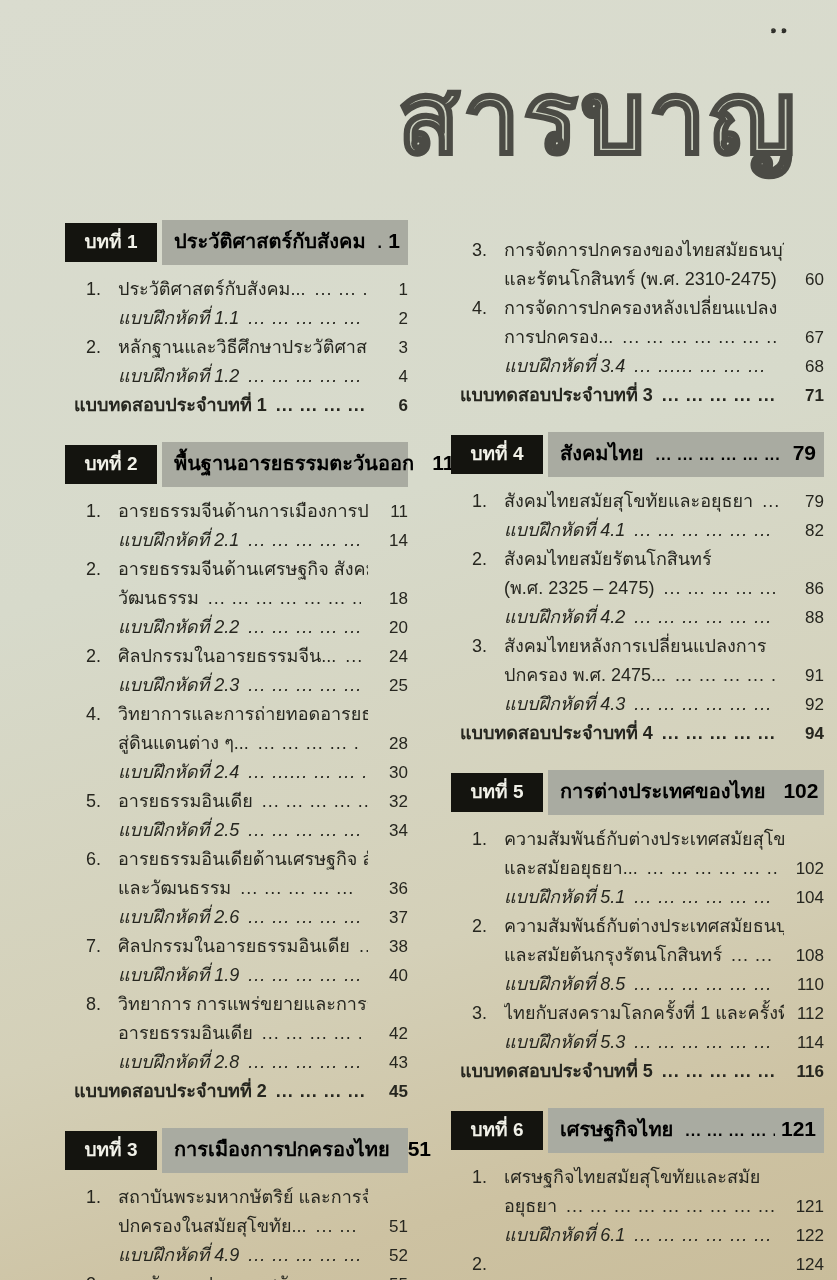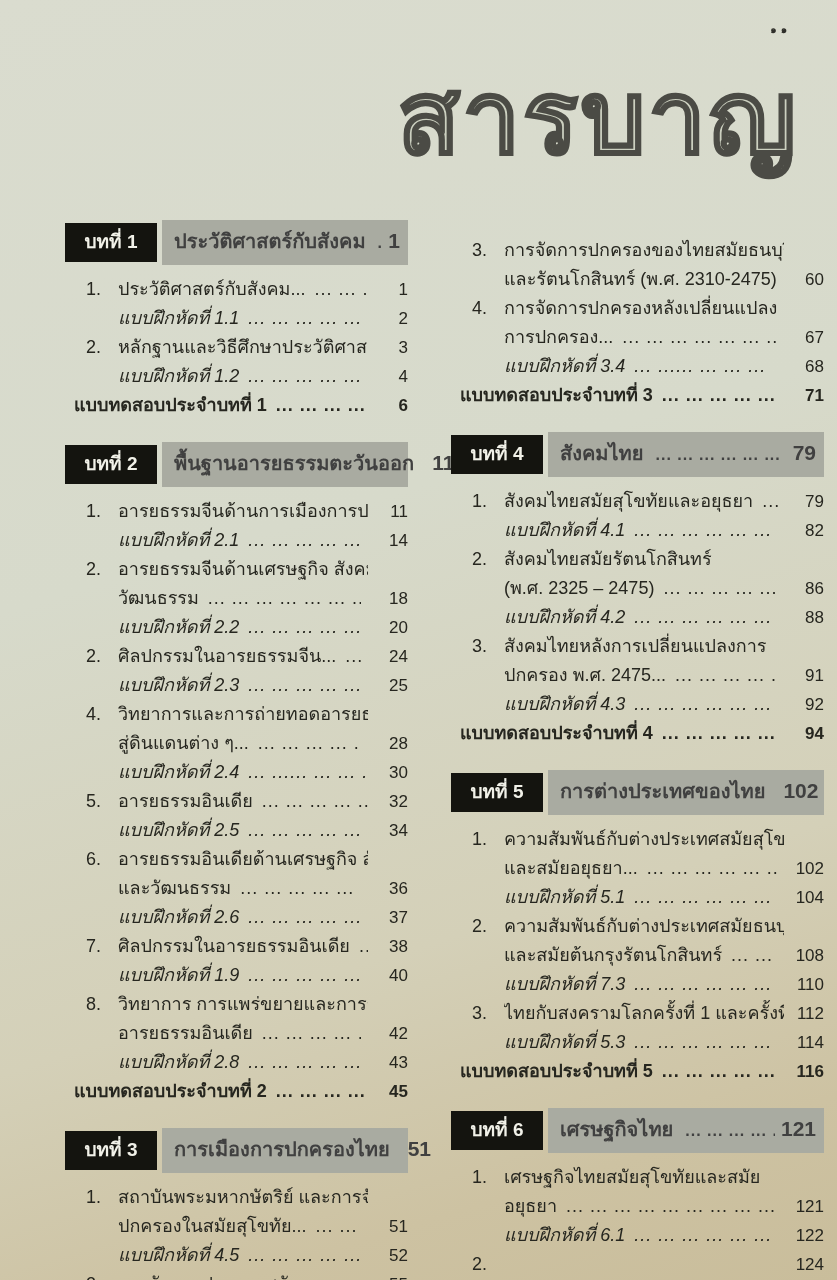--- a/index.html
+++ b/index.html
@@ -22,21 +22,21 @@
   .col{display:block;}
   .col.c0{width:360px;}
   .col.c1{width:390px;padding-top:16px;}
   .sec{margin-bottom:22px;}
   .chap{display:flex;align-items:center;margin:0 0 10px 17px;justify-content:flex-end;}
   .chap .lbl{
     background:#14140f;color:#f1f1e8;font-weight:700;font-size:19px;
     padding:8px 8px 10px 8px;min-width:76px;text-align:center;flex:none;line-height:1.15;
   }
   .chap .bar{
-    flex:1;margin-left:5px;background:#a9aba1;color:#404040;
+    flex:1;margin-left:5px;background:#a9aba1;color:#000000;
     display:flex;align-items:baseline;padding:5px 8px 8px 12px;min-width:0;
   }
   .chap .bar .t{font-weight:700;font-size:20px;white-space:nowrap;}
   .chap .bar .dots{flex:1;margin-left:12px;font-weight:700;font-size:16px;
     white-space:nowrap;overflow:hidden;}
   .chap .bar .pg{font-weight:700;font-size:21px;margin-left:6px;flex:none;}
   .row{display:flex;align-items:baseline;line-height:29px;font-size:18px;}
   .row .no{width:32px;flex:none;}
   .row .txt{flex:1;min-width:0;white-space:nowrap;overflow:hidden;}
   .row .pg{width:40px;text-align:right;flex:none;font-size:17px;}
@@ -201,21 +201,21 @@
           <div class="row item">
             <span class="no">1.</span>
             <span class="txt"><span class="tt">สถาบันพระมหากษัตริย์ และการจัดการ</span></span>
             <span class="pg"></span>
           </div>
           <div class="row cont">
             <span class="txt"><span class="tt">ปกครองในสมัยสุโขทัย...</span><span class="dots">... ... ... ...</span></span>
             <span class="pg">51</span>
           </div>
           <div class="row exercise">
-            <span class="txt"><span class="tt">แบบฝึกหัดที่ 4.5</span><span class="dots">... ... ... ... ... ...</span></span>
+            <span class="txt"><span class="tt">แบบฝึกหัดที่ 4.9</span><span class="dots">... ... ... ... ... ...</span></span>
             <span class="pg">52</span>
           </div>
           <div class="row item">
             <span class="no">2.</span>
             <span class="txt"><span class="tt">การจัดการปกครองสมัยอยุธยา</span><span class="dots">... ...</span></span>
             <span class="pg">55</span>
           </div>
         </section>
       </div>
     <div class="col c1">
@@ -321,21 +321,21 @@
           <div class="row item">
             <span class="no">2.</span>
             <span class="txt"><span class="tt">ความสัมพันธ์กับต่างประเทศสมัยธนบุรี</span></span>
             <span class="pg"></span>
           </div>
           <div class="row cont">
             <span class="txt"><span class="tt">และสมัยต้นกรุงรัตนโกสินทร์</span><span class="dots">... ... ...</span></span>
             <span class="pg">108</span>
           </div>
           <div class="row exercise">
-            <span class="txt"><span class="tt">แบบฝึกหัดที่ 7.3</span><span class="dots">... ... ... ... ... ...</span></span>
+            <span class="txt"><span class="tt">แบบฝึกหัดที่ 8.5</span><span class="dots">... ... ... ... ... ...</span></span>
             <span class="pg">110</span>
           </div>
           <div class="row item">
             <span class="no">3.</span>
             <span class="txt"><span class="tt">ไทยกับสงครามโลกครั้งที่ 1 และครั้งที่ 2</span></span>
             <span class="pg">112</span>
           </div>
           <div class="row exercise">
             <span class="txt"><span class="tt">แบบฝึกหัดที่ 5.3</span><span class="dots">... ... ... ... ... ...</span></span>
             <span class="pg">114</span>

